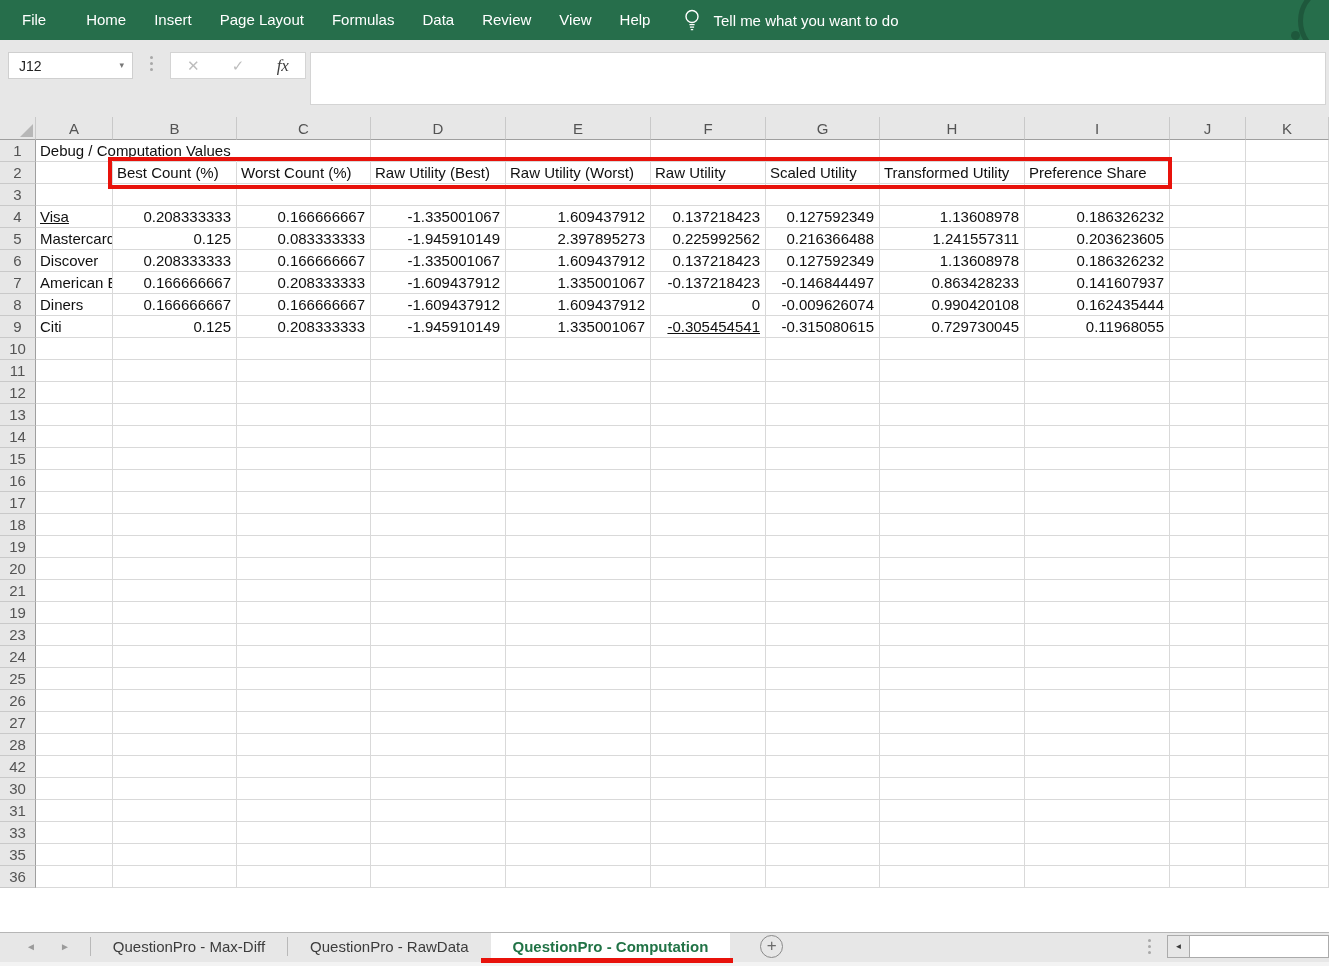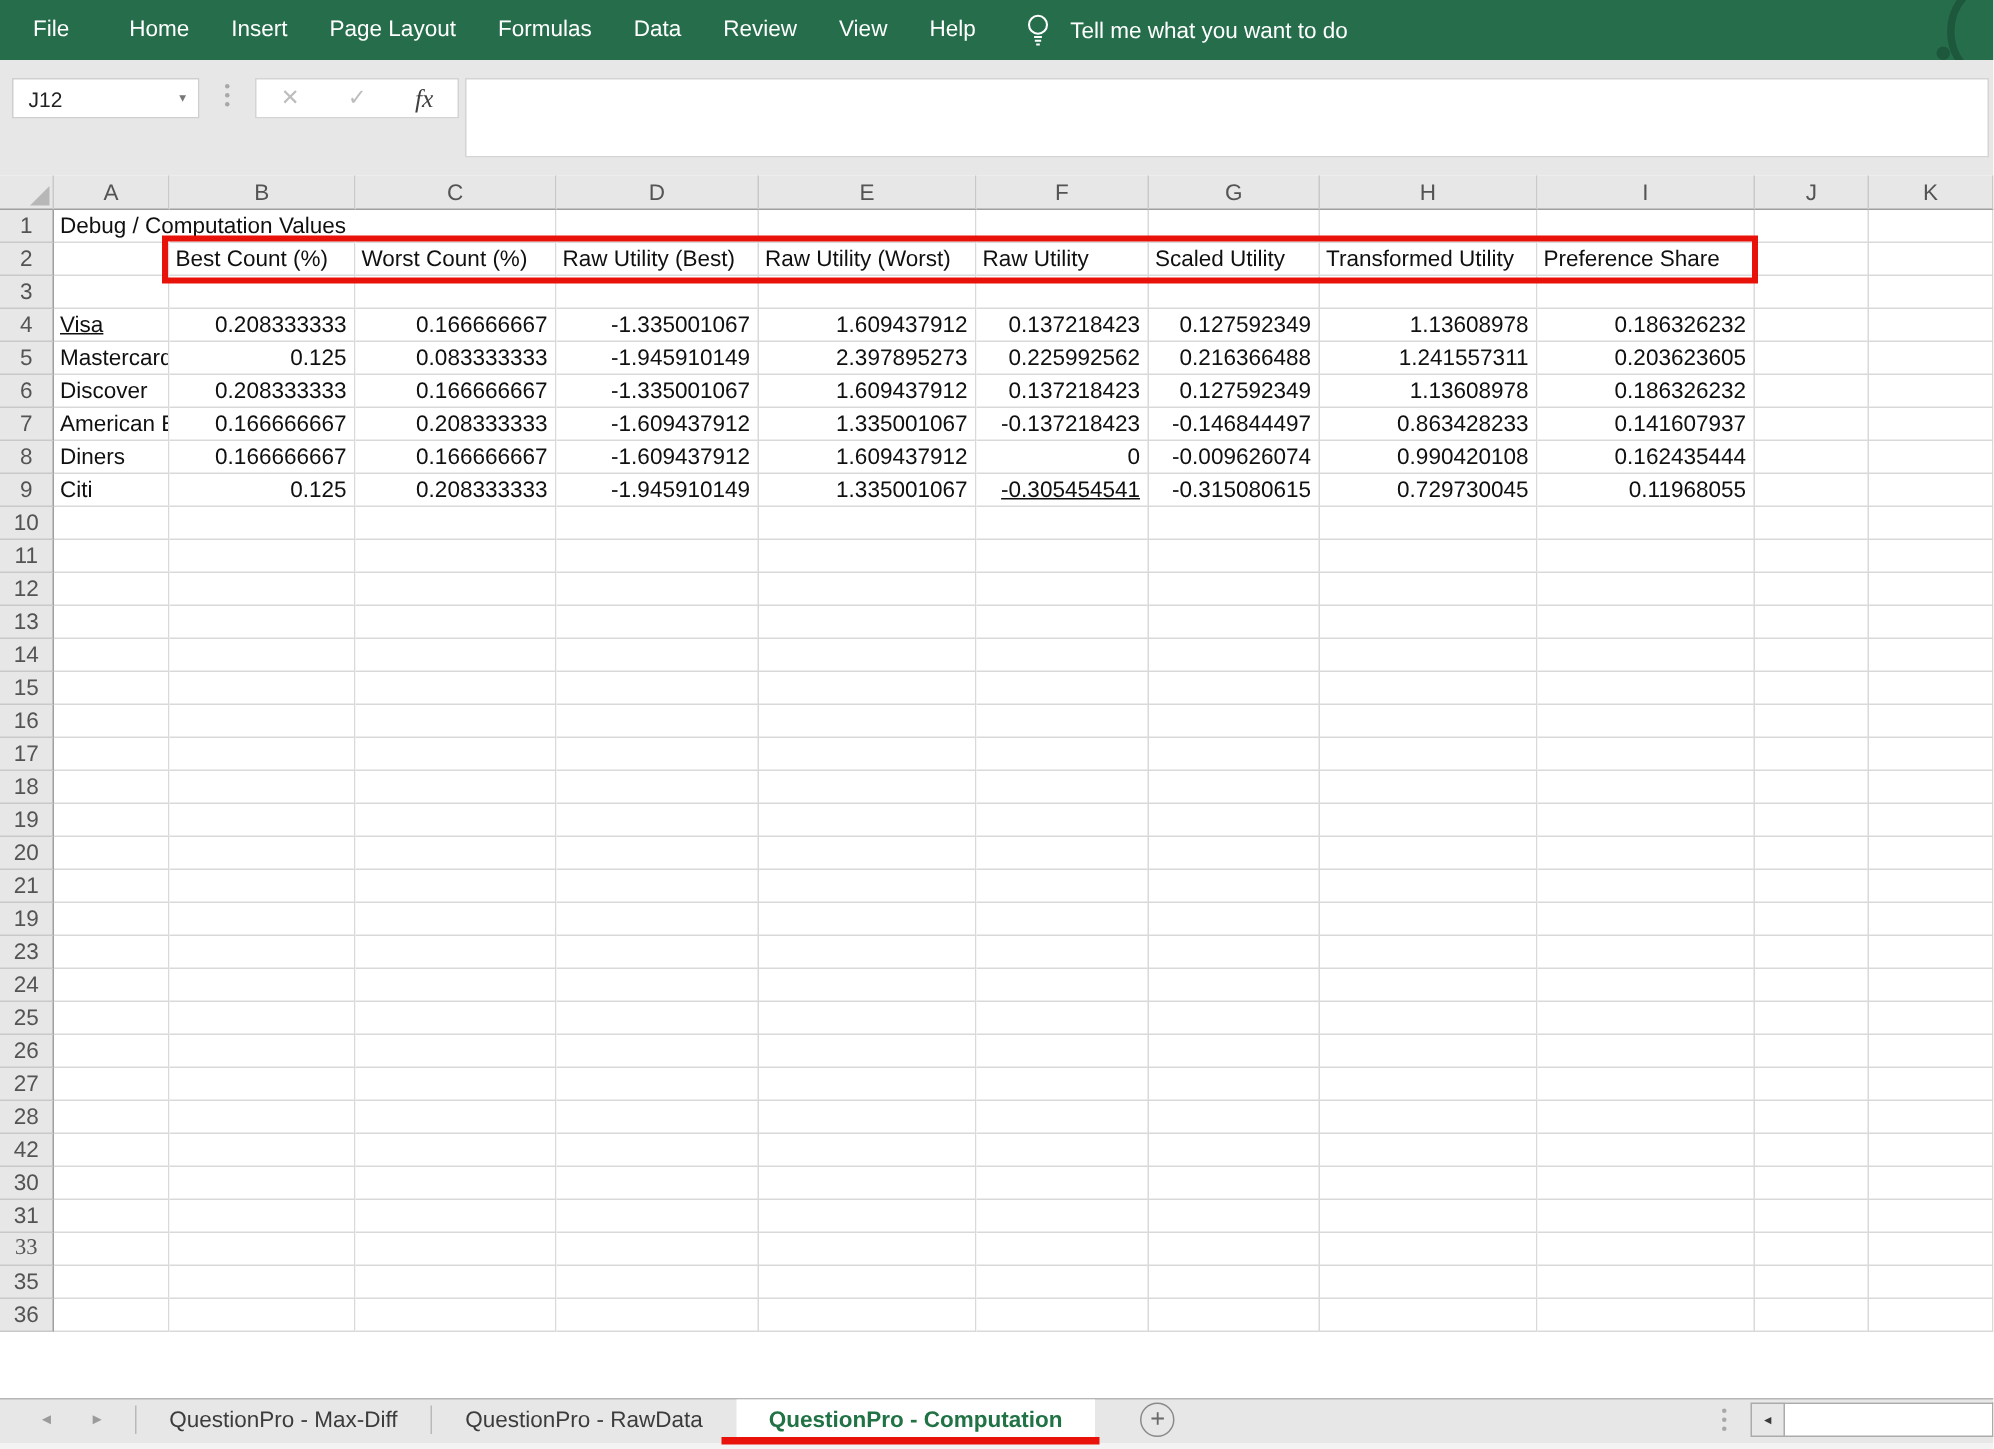--- a/index.html
+++ b/index.html
@@ -605,21 +605,21 @@
       <div class="gc c" style="width: 135px;"></div>
       <div class="gc c" style="width: 145px;"></div>
       <div class="gc c" style="width: 115px;"></div>
       <div class="gc c" style="width: 114px;"></div>
       <div class="gc c" style="width: 145px;"></div>
       <div class="gc c" style="width: 145px;"></div>
       <div class="gc c" style="width: 76px;"></div>
       <div class="gc c" style="width: 83px;"></div>
     </div>
     <div class="grow">
-      <div class="gc rnum" style="width: 36px; font-family: Liberation Serif, serif;">33</div>
+      <div class="gc rnum" style="width: 36px;">33</div>
       <div class="gc c" style="width: 77px;"></div>
       <div class="gc c" style="width: 124px;"></div>
       <div class="gc c" style="width: 134px;"></div>
       <div class="gc c" style="width: 135px;"></div>
       <div class="gc c" style="width: 145px;"></div>
       <div class="gc c" style="width: 115px;"></div>
       <div class="gc c" style="width: 114px;"></div>
       <div class="gc c" style="width: 145px;"></div>
       <div class="gc c" style="width: 145px;"></div>
       <div class="gc c" style="width: 76px;"></div>

